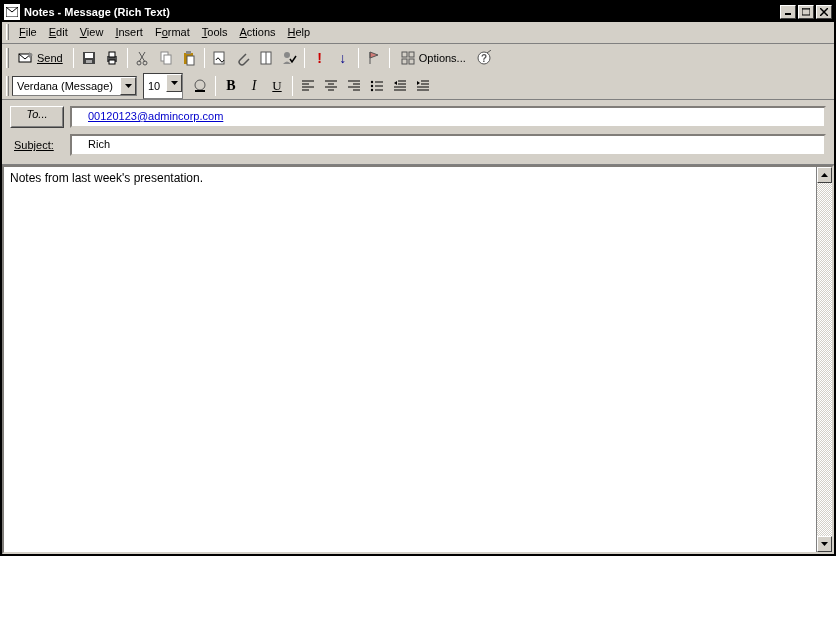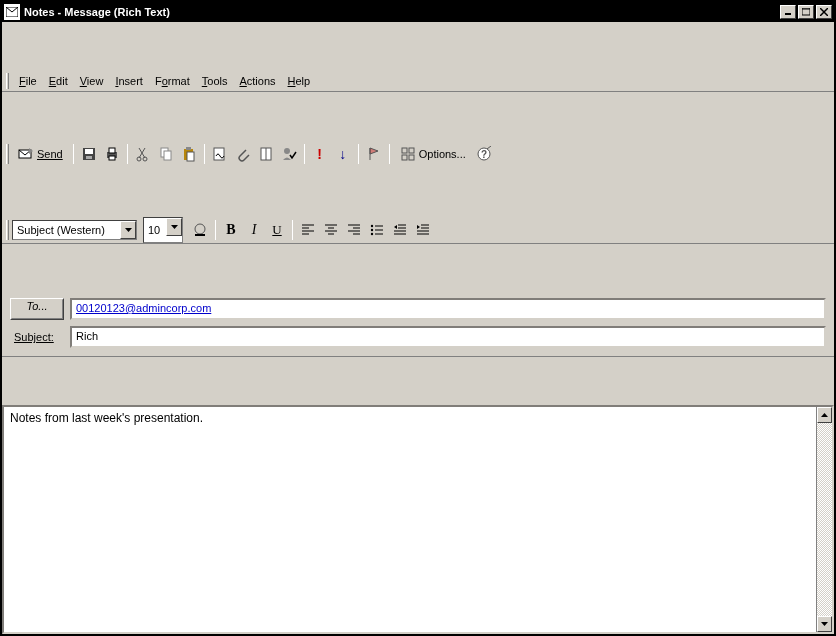--- a/index.html
+++ b/index.html
@@ -6,26 +6,25 @@
 body {
   font-family: "Tahoma", "Arial", sans-serif;
   font-size: 11px;
   background: #fff;
   width: 836px;
   height: 636px;
   overflow: hidden;
 }
 .window {
   width: 836px;
-  height: 636px;
+  height: 556px;
   border: 2px solid #000;
   background: #d4d0c8;
   display: flex;
   flex-direction: column;
-  gap: 48px;
 }
 .titlebar {
   background: #000;
   color: #fff;
   height: 20px;
   display: flex;
   align-items: center;
   padding: 0 2px;
   font-weight: bold;
 }
@@ -48,21 +47,20 @@
   display: flex; align-items: center; justify-content: center;
   color:#000;
   font-family: Arial;
 }
 .menubar {
   background: #d4d0c8;
   border-bottom: 1px solid #808080;
   display: flex;
   padding: 2px 4px;
   height: 22px;
-  align-items: center;
 }
 .menubar .grip { width:3px; height:16px; border-left:1px solid #fff; border-right:1px solid #808080; margin-right:4px;}
 .menubar .menu-item {
   padding: 2px 6px;
   cursor: default;
 }
 .menubar .menu-item u { text-decoration: underline; }
 .toolbar-row {
   background: #d4d0c8;
   display: flex;
@@ -117,21 +115,21 @@
   display:flex; align-items:center; justify-content:center;
   font-size:11px;
   position: relative;
 }
 .field-btn-inner { border:1px solid #d4d0c8; border-right-color:#808080; border-bottom-color:#808080; width:100%; height:100%; display:flex;align-items:flex-start;justify-content:center;font-style:italic;}
 .field-label { width:54px; text-align:left; padding-left:4px; font-size:11px;text-decoration:underline;}
 .field-input {
   flex:1; height:22px;
   background:#fff;
   border:2px inset #d4d0c8;
-  padding: 2px 4px;
+  padding: 2px 16px;
   font-size:11px;
   font-family: inherit;
 }
 .field-input.link { color:#0000cc; text-decoration: underline;}
 .body-area {
   flex:1;
   background:#fff;
   border:2px inset #d4d0c8;
   margin: 0;
   position:relative;
@@ -337,21 +335,21 @@
             <text x="8" y="12" font-size="10" text-anchor="middle" fill="#555" font-weight="bold">?</text>
             <line x1="11" y1="3" x2="15" y2="0" stroke="#555"></line>
           </svg>
         </span>
       </div>
   </div>
 
   <div class="toolbar-row" style="border-bottom:1px solid #808080;">
     <div class="grip2"></div>
     <div class="font-select">
-      <span>Subject (Western)</span>
+      <span>Verdana (Message)</span>
       <div class="dd-arrow">
           <svg width="7" height="4">
             <path d="M0 0 L3.5 4 L7 0 Z" fill="#000"></path>
           </svg>
         </div>
     </div>
     <div style="width:4px"></div>
     <div class="size-select">
       <span>10</span>
       <div class="dd-arrow">

